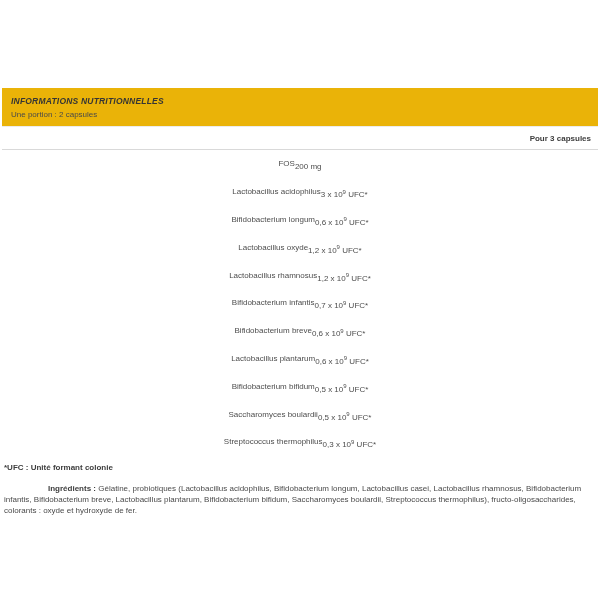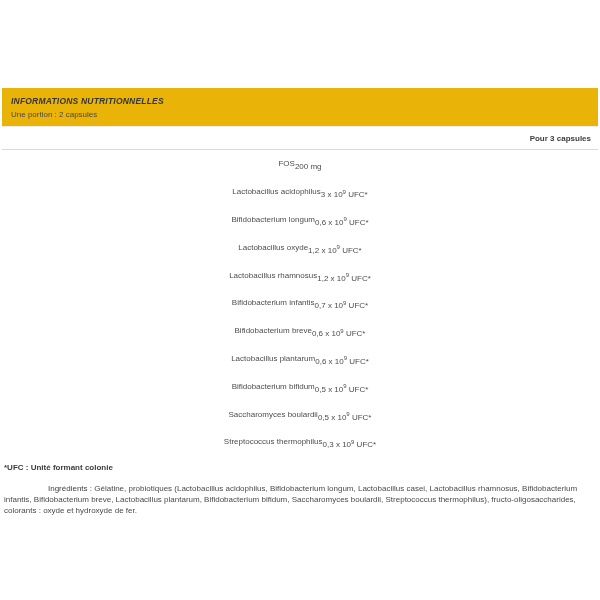--- a/index.html
+++ b/index.html
@@ -73,21 +73,21 @@
     font-weight: bold;
     color: #3d3d3d;
   }
   .ingredients {
     margin: 11px 4px 0 4px;
     font-size: 8px;
     line-height: 11px;
     color: #4a4a4a;
     max-width: 592px;
   }
-  .ingredients .lbl { font-weight: normal; color: #3d3d3d; padding-left: 44px; }
+  .ingredients .lbl { font-weight: bold; color: #3d3d3d; padding-left: 44px; }
 </style>
 </head>
 <body>
 
 <div class="sheet">
 
   <div class="info-panel">
     <div class="title">INFORMATIONS NUTRITIONNELLES</div>
     <div class="serving">Une portion : 2 capsules</div>
   </div>

